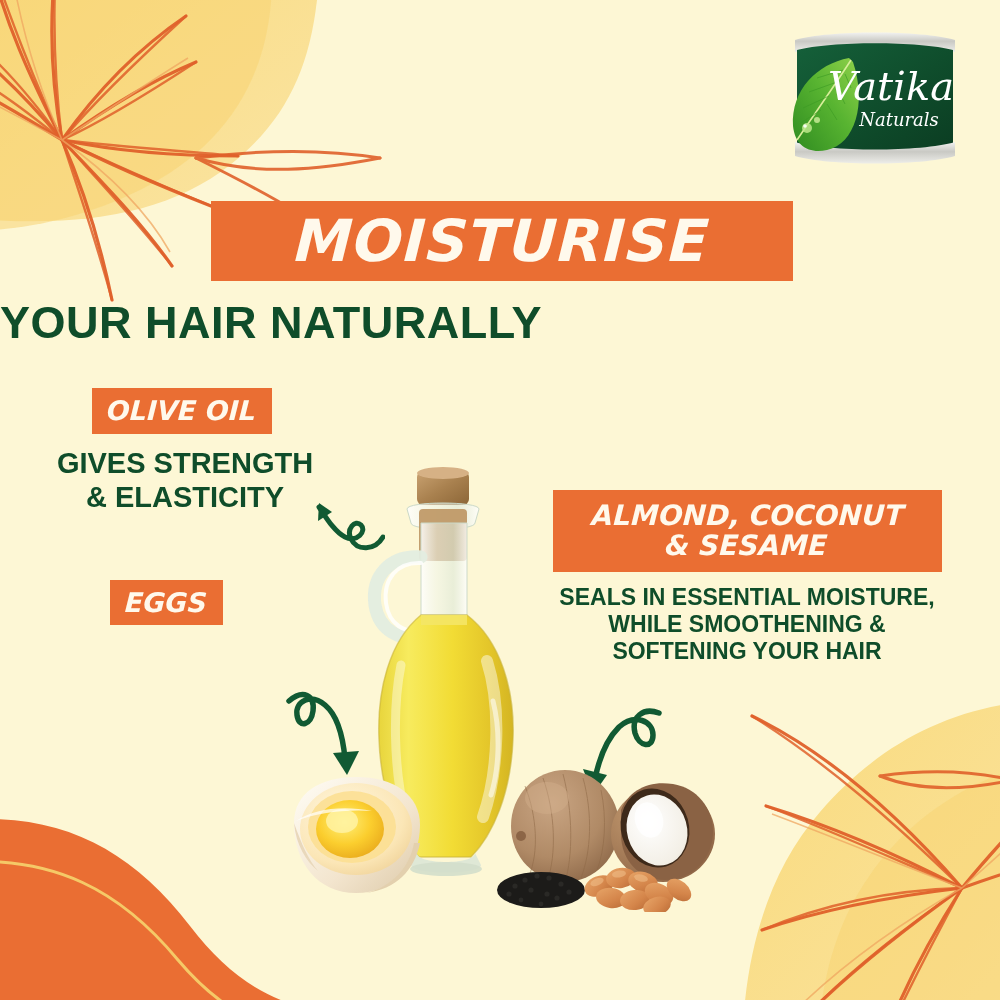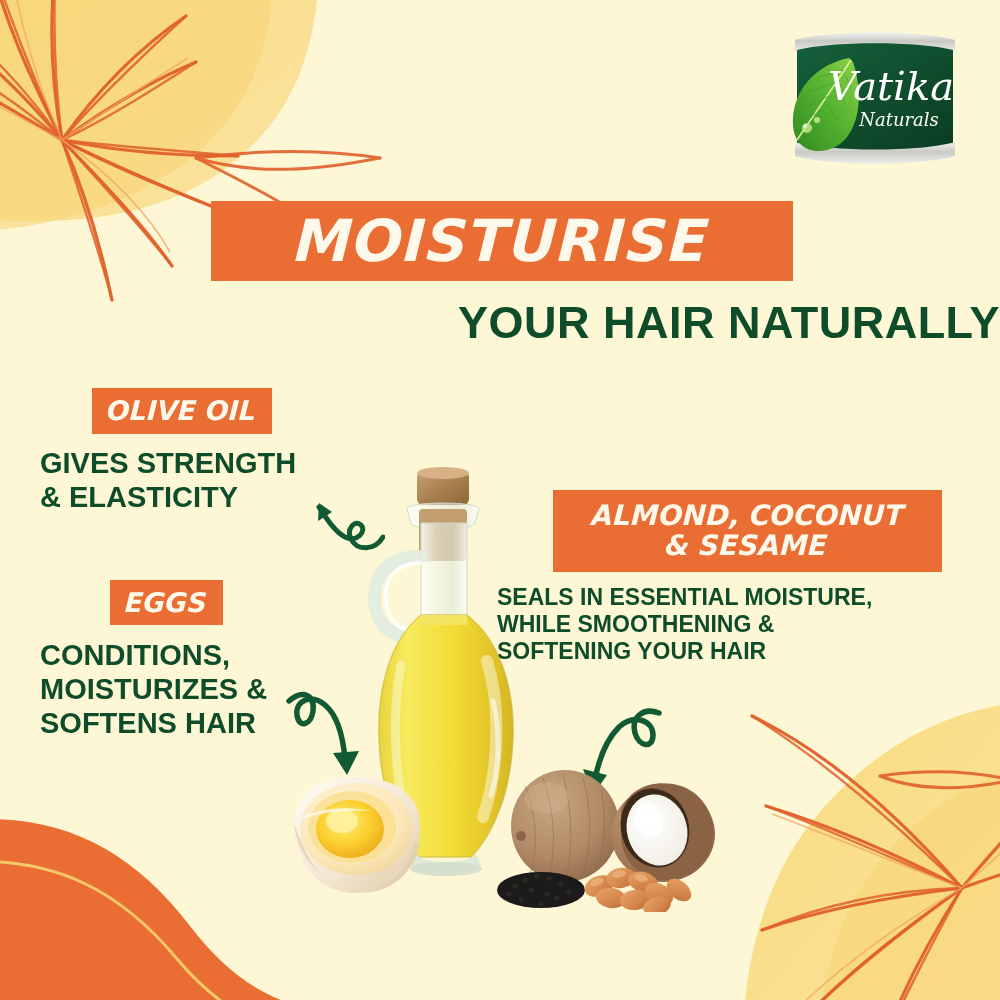--- a/index.html
+++ b/index.html
@@ -54,21 +54,21 @@
     font-style: italic;
     letter-spacing: 1px;
     line-height: 1;
     transform: skewX(-3deg);
   }
   .sub-head {
     position: absolute;
     left: 0;
     top: 297px;
     width: 1000px;
-    text-align: right;
+    text-align: left;
     color: #0F4D2A;
     font-size: 45px;
     font-weight: bold;
     letter-spacing: 0.5px;
     font-family: "Liberation Sans", sans-serif;
   }
 
   
   .chip {
     position: absolute;
@@ -98,20 +98,21 @@
   .chip-almond .chip-txt { font-size: 28px; }
 
   
   .desc {
     position: absolute;
     color: #0F4D2A;
     font-weight: bold;
     font-family: "Liberation Sans", sans-serif;
     line-height: 1.17;
     white-space: pre-line;
+    text-align: center;
   }
   .desc-olive  { left: 40px;  top: 447px; width: 290px; font-size: 29px; }
   .desc-eggs   { left: 40px;  top: 639px; width: 275px; font-size: 29px; }
   .desc-almond { left: 497px; top: 584px; width: 500px; font-size: 23px; }
 
   
   .photo { position: absolute; }
   .bottle { left: 355px; top: 465px; width: 190px; height: 420px; }
   .egg    { left: 288px; top: 775px; width: 140px; height: 125px; }
   .nuts   { left: 497px; top: 762px; width: 235px; height: 150px; }
@@ -274,23 +275,20 @@
 
   <div class="chip chip-olive">
     <span class="chip-txt">OLIVE OIL</span>
   </div>
   <div class="desc desc-olive">GIVES STRENGTH
 &amp; ELASTICITY</div>
 
   <div class="chip chip-eggs">
     <span class="chip-txt">EGGS</span>
   </div>
-  <div class="desc desc-eggs">CONDITIONS,
-MOISTURIZES &amp;
-SOFTENS HAIR</div>
 
   <div class="chip chip-almond">
     <span class="chip-txt">ALMOND, COCONUT
 &amp; SESAME</span>
   </div>
   <div class="desc desc-almond">SEALS IN ESSENTIAL MOISTURE,
 WHILE SMOOTHENING &amp;
 SOFTENING YOUR HAIR</div>
 
   <svg class="arrow arrow-olive" viewBox="0 0 80 70" xmlns="http://www.w3.org/2000/svg">

